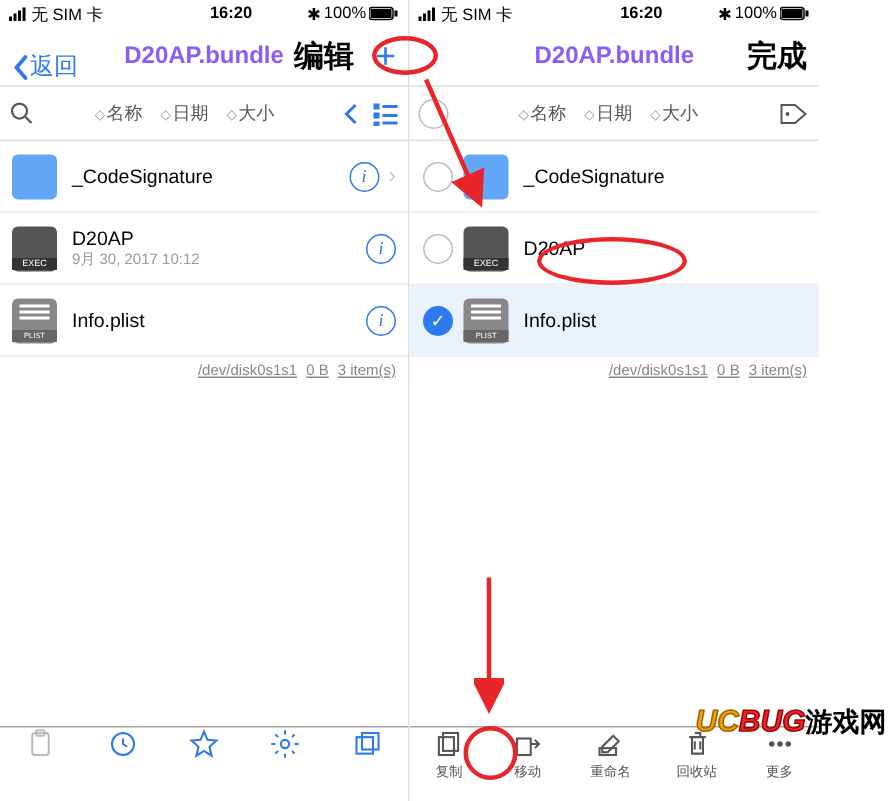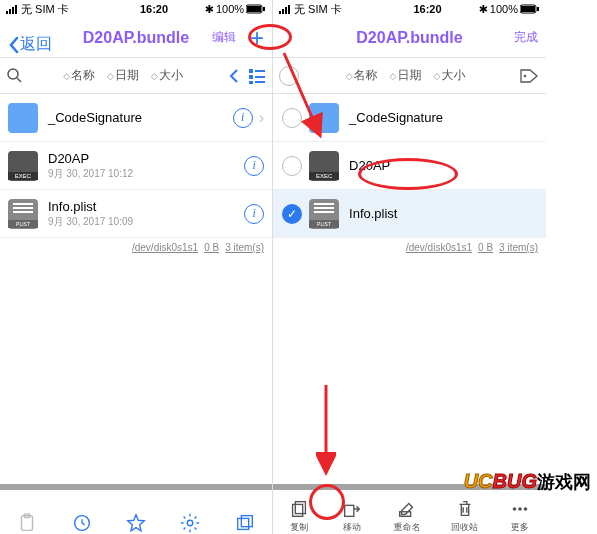--- a/index.html
+++ b/index.html
@@ -12,21 +12,21 @@
   .status .center { position:absolute; left:0; right:0; text-align:center; font-weight:600;padding-left:36px; }
   .status .right { margin-left:auto; display:flex; align-items:center; gap:2px;}
   .signal { display:inline-flex; gap:1px; margin-right:4px; align-items:flex-end;}
   .signal i { width:2px; background:#000; display:inline-block;}
   .signal i:nth-child(1){height:3px}.signal i:nth-child(2){height:5px}.signal i:nth-child(3){height:7px}.signal i:nth-child(4){height:9px}
 
   .nav { height: 40px; display:flex; align-items:center; padding:0 8px; position:relative; border-bottom:1px solid #e0e0e0;}
   .nav .title { position:absolute; left:0; right:0; text-align:center; font-size:16px; font-weight:600; color:#8b5cf6; pointer-events:none;}
   .nav .back { color:#2d79ef; font-size:16px; display:flex; align-items:center;margin-top:14px; }
   .nav .rightset { margin-left:auto; display:flex; align-items:center; gap:14px;}
-  .nav .action { color:#8b5cf6; font-size:12px; }
+  .nav .action { color:#000000; font-size:20px;font-weight:bold; }
   .plus { color:#2d79ef; font-size:24px; line-height:1; font-weight:300;}
 
   .tools { height: 36px; border-bottom:1px solid #e0e0e0; display:flex; align-items:center; padding:0 6px; font-size:12px; color:#555;}
   .tools .sortbtn { display:flex; align-items:center; margin:0 6px; gap:3px;}
   .tools .diam { color:#999; font-size:9px; letter-spacing:-2px;}
   .tools .sp { flex:1; }
   .tools .rightic { margin-left:6px; }
   .circle { width:20px;height:20px;border:1.5px solid #bbb;border-radius:50%;display:inline-block;}
 
   .list { flex:0 0 auto; }
@@ -45,21 +45,21 @@
   .row .mainlbl { color:#000; font-size:13px;}
   .row .sublbl { color:#999; font-size:10px; margin-top:2px;}
   .row .info { width:20px;height:20px;border:1.5px solid #2d79ef;border-radius:50%;color:#2d79ef;display:flex;align-items:center;justify-content:center;font-size:12px;font-style:italic;font-family:serif;margin-left:4px;}
   .row .chev { color:#c7c7cc; margin-left:6px; font-size:16px;}
 
   .summary { font-size:10px; color:#888; text-align:right; padding:4px 8px; text-decoration:underline;}
   .summary span { margin-left:6px; }
 
   .blank { flex:1; background:#fff;}
 
-  .toolbar { height:50px; border-top:6px solid #a3a3a3; display:flex; align-items:flex-end; justify-content:space-around; }
+  .toolbar { height:50px; border-top:1px solid #a3a3a3; display:flex; align-items:flex-start; justify-content:space-around; }
   .tb { color:#2d79ef; display:flex; flex-direction:column; align-items:center; font-size:9px;}
   .tb.gray { color:#888; }
   .tb svg { width:22px; height:22px; }
   .tb .lbl { color:#555; margin-top:1px;}
 
   
   .ann { position:absolute; border:3px solid #e8252a; border-radius:50%; pointer-events:none; z-index:50;}
   .arrow { position:absolute; z-index:49; pointer-events:none;}
 
   .watermark { position:absolute; right:6px; bottom:44px; z-index:60; font-weight:900; font-style:italic; font-size:20px; line-height:0.9; text-align:left;margin-top:32px;}
@@ -154,21 +154,20 @@
         <div class="txt">
             <div class="mainlbl">D20AP</div>
             <div class="sublbl">9月 30, 2017 10:12</div>
           </div>
         <div class="info">i</div>
       </div>
       <div class="row">
         <div class="ico plist"></div>
         <div class="txt">
             <div class="mainlbl">Info.plist</div>
-            <div class="sublbl">9月 30, 2017 10:09</div>
           </div>
         <div class="info">i</div>
       </div>
     </div>
     <div class="summary">
       <span>/dev/disk0s1s1</span><span>0 B</span><span>3 item(s)</span>
     </div>
 
     <div class="blank"></div>
 

